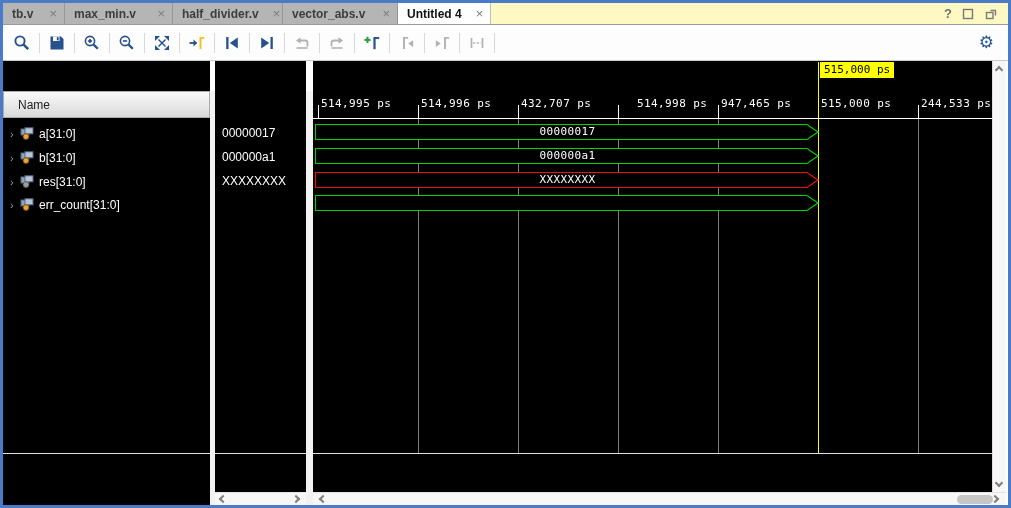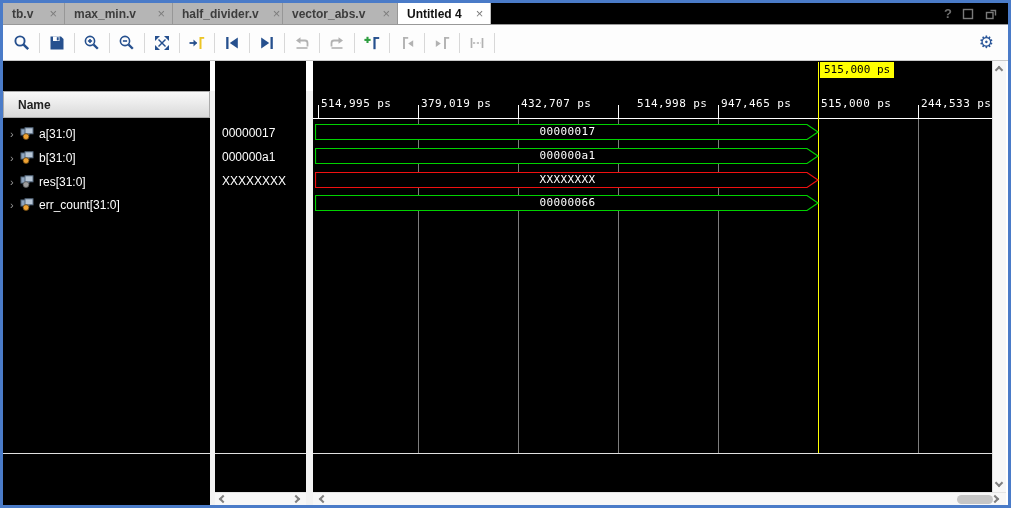--- a/index.html
+++ b/index.html
@@ -1,20 +1,20 @@
 <!DOCTYPE html>
 <html><head>
 <meta charset="utf-8">
 <style>
   * { margin:0; padding:0; box-sizing:border-box; }
   body { font-family:"Liberation Sans", sans-serif; background:#888; }
   #app { position:relative; width:1011px; height:508px; border:3px solid #4a7bc8; background:#fff; overflow:hidden; }
 
   
-  .tabbar { position:absolute; left:0; top:0; width:1005px; height:22px; background:#000000; border-bottom:1px solid #999; display:flex; align-items:stretch; }
+  .tabbar { position:absolute; left:0; top:0; width:1005px; height:22px; background:#fef9c3; border-bottom:1px solid #999; display:flex; align-items:stretch; }
   .tab { display:flex; align-items:center; justify-content:space-between; background:#b5b5b5; border-right:1px solid #979797; padding:0 7px 0 9px; cursor:default; }
   .tab .tab-label { font-size:12px; font-weight:bold; color:#3d3d3d; white-space:nowrap; }
   .tab.active { background:#ffffff; border-right:1px solid #bdbdbd; }
   .tab.active .tab-label { color:#111; }
   .tab-close { font-size:13px; color:#7c7c7c; margin-left:14px; line-height:1; cursor:pointer; }
   .tabbar-spacer { flex:1; }
   .win-icons { display:flex; align-items:center; gap:9px; padding-right:10px; }
   .help-glyph { font-size:13px; font-weight:bold; color:#6e6e6e; }
 
   
@@ -28,21 +28,21 @@
   .main { position:absolute; left:0; top:58px; width:1005px; height:444px; background:#fff; }
   .blackpanel { position:absolute; top:0; height:444px; background:#000; overflow:hidden; }
   .name-panel  { left:0;   width:207px; }
   .value-panel { left:212px; width:91px; }
   .wave-panel  { left:310px; width:679px; }
   .splitter { position:absolute; top:30px; height:414px; background:#f2f2f2; }
   .split1 { left:207px; width:5px; }
   .split2 { left:303px; width:7px; }
 
   .panel-header { position:absolute; left:0; top:30px; width:100%; height:27px; background:linear-gradient(#fafafa,#d9d9d9); border:1px solid #ababab; display:flex; align-items:center; }
-  .hdr-name { padding-left:14px; font-size:12px; font-weight:bold; color:#222; }
+  .hdr-name { padding-left:14px; font-size:12px; font-weight:normal; color:#222; }
   .hdr-value { width:100%; text-align:center; font-size:12px; font-weight:bold; color:#222; }
 
   .sig-row { position:absolute; left:0; width:100%; height:23px; display:flex; align-items:center; }
   .chev { color:#9a9a9a; font-size:11px; width:10px; margin-left:7px; }
   .sig-ico { margin-right:5px; }
   .sig-name { color:#fff; font-size:12px; white-space:nowrap; }
   .val-row { position:absolute; left:0; width:100%; height:23px; line-height:23px; color:#fff; font-size:12px; padding-left:7px; white-space:nowrap; }
   .rule { position:absolute; left:0; top:392px; width:100%; height:1px; background:#e0e0e0; }
 
   
@@ -288,21 +288,21 @@
 
     <div class="blackpanel wave-panel">
       <div class="tickmark" style="left:5px"></div>
       <div class="tickmark" style="left:105px"></div>
       <div class="tickmark" style="left:205px"></div>
       <div class="tickmark" style="left:305px"></div>
       <div class="tickmark" style="left:405px"></div>
       <div class="tickmark" style="left:505px"></div>
       <div class="tickmark" style="left:605px"></div>
       <span class="tick-label" style="left:8px">514,995 ps</span>
-      <span class="tick-label" style="left:108px">379,019 ps</span>
+      <span class="tick-label" style="left:108px">514,996 ps</span>
       <span class="tick-label" style="left:208px">432,707 ps</span>
       <span class="tick-label" style="left:324px">514,998 ps</span>
       <span class="tick-label" style="left:408px">947,465 ps</span>
       <span class="tick-label" style="left:508px">515,000 ps</span>
       <span class="tick-label" style="left:608px">244,533 ps</span>
       <div class="axis-line"></div>
 
       <div class="gridline" style="left: 105px; background: rgb(125, 125, 125);"></div>
       <div class="gridline" style="left: 205px; background: rgb(125, 125, 125);"></div>
       <div class="gridline" style="left: 305px; background: rgb(125, 125, 125);"></div>
@@ -323,21 +323,20 @@
       <span class="bus-text" style="top:88px">000000a1</span>
 
       <svg class="bus" style="top:110px" viewBox="0 0 505 18">
           <path d="M0.5,1.5 H492 L503,9 L492,16.5 H0.5 Z" fill="#000" stroke-width="1.2" style="stroke: rgb(239, 16, 16);"></path>
         </svg>
       <span class="bus-text" style="top:112px">XXXXXXXX</span>
 
       <svg class="bus" style="top:133px" viewBox="0 0 505 18">
           <path d="M0.5,1.5 H492 L503,9 L492,16.5 H0.5 Z" fill="#000" stroke-width="1.2" style="stroke: rgb(0, 210, 0);"></path>
         </svg>
-      <span class="bus-text" style="top:135px">00000066</span>
 
       <div class="rule"></div>
     </div>
 
     <div class="vscroll">
       <span class="chevbtn chev-up" style="left:3px; top:6px"></span>
       <span class="chevbtn chev-down" style="left:3px; bottom:6px"></span>
     </div>
     <div class="hscroll hs-wave">
       <span class="chevbtn chev-left" style="left:7px; top:3px"></span>

